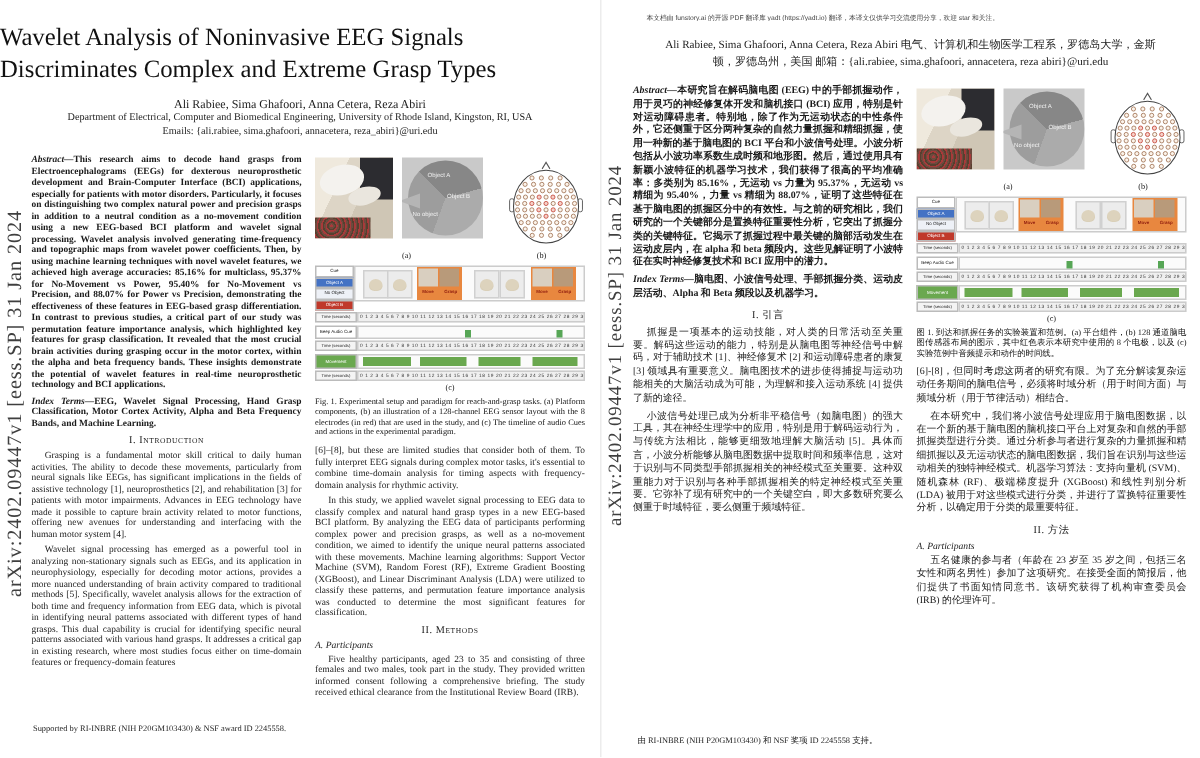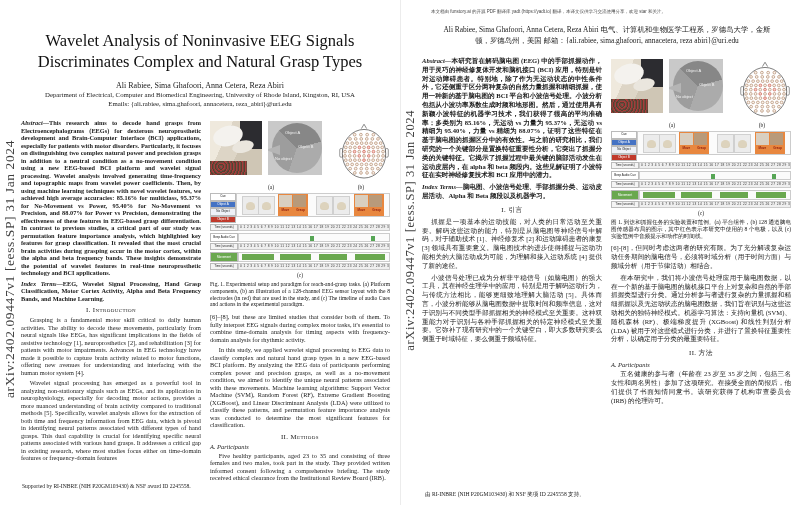--- a/index.html
+++ b/index.html
@@ -9,21 +9,21 @@
   .page-left{left:0;}
   .page-right{left:400px;border-left:1px solid #ececec;}
 
   
   .vwm{position:absolute;left:2px;writing-mode:vertical-rl;transform:rotate(180deg);
        font-size:13.5px;color:#3f3f3f;letter-spacing:.6px;white-space:nowrap;}
   .page-left .vwm{top:140px;}
   .page-right .vwm{top:110px;font-size:12.5px;}
 
   
-  .ptitle{margin-top:30px;text-align:center;font-size:16.5px;line-height:21px;color:#111;}
+  .ptitle{margin-top:14px;font-size:16.5px;line-height:21px;color:#111;}
   .authors{margin-top:9px;text-align:center;font-size:8px;}
   .affil,.emails{text-align:center;font-size:6.8px;line-height:9px;color:#222;}
   .ptitle-zh{margin-top:24px;text-align:center;font-size:15px;letter-spacing:1.5px;color:#111;}
   .authors-zh{margin:24px 28px 0 40px;text-align:center;font-size:7.4px;line-height:11px;}
   .notice{position:absolute;top:9px;left:30px;right:8px;font-size:4.5px;color:#454545;
           font-family:"Liberation Sans", sans-serif;white-space:nowrap;overflow:hidden;}
 
   
   .cols{display:flex;gap:9px;margin-top:11px;padding:0 10px 0 21px;}
   .col{flex:1;min-width:0;}
@@ -99,21 +99,21 @@
 </style>
 </head>
 <body>
 
 <div class="canvas">
 
   <div class="page page-left">
     <div class="vwm">arXiv:2402.09447v1  [eess.SP]  31 Jan 2024</div>
     <div class="ptitle">
       <div>Wavelet Analysis of Noninvasive EEG Signals</div>
-      <div>Discriminates Complex and Natural Grasp Types</div>
+      <div>Discriminates Complex and Extreme Grasp Types</div>
     </div>
     <div class="authors">Ali Rabiee, Sima Ghafoori, Anna Cetera, Reza Abiri</div>
     <div class="affil">Department of Electrical, Computer and Biomedical Engineering, University of Rhode Island, Kingston, RI, USA</div>
     <div class="emails">Emails: {ali.rabiee, sima.ghafoori, annacetera, reza_abiri}@uri.edu</div>
 
     <div class="cols">
       <div class="col">
         <p class="bodytxt abstract"><span class="lead">Abstract—</span><span>This research aims to decode hand grasps from Electroencephalograms (EEGs) for dexterous neuroprosthetic development and Brain-Computer Interface (BCI) applications, especially for patients with motor disorders. Particularly, it focuses on distinguishing two complex natural power and precision grasps in addition to a neutral condition as a no-movement condition using a new EEG-based BCI platform and wavelet signal processing. Wavelet analysis involved generating time-frequency and topographic maps from wavelet power coefficients. Then, by using machine learning techniques with novel wavelet features, we achieved high average accuracies: 85.16% for multiclass, 95.37% for No-Movement vs Power, 95.40% for No-Movement vs Precision, and 88.07% for Power vs Precision, demonstrating the effectiveness of these features in EEG-based grasp differentiation. In contrast to previous studies, a critical part of our study was permutation feature importance analysis, which highlighted key features for grasp classification. It revealed that the most crucial brain activities during grasping occur in the motor cortex, within the alpha and beta frequency bands. These insights demonstrate the potential of wavelet features in real-time neuroprosthetic technology and BCI applications.</span></p>
         <p class="bodytxt abstract"><span class="lead">Index Terms—</span><span>EEG, Wavelet Signal Processing, Hand Grasp Classification, Motor Cortex Activity, Alpha and Beta Frequency Bands, and Machine Learning.</span></p>
         <div class="sechead">I. Introduction</div>

